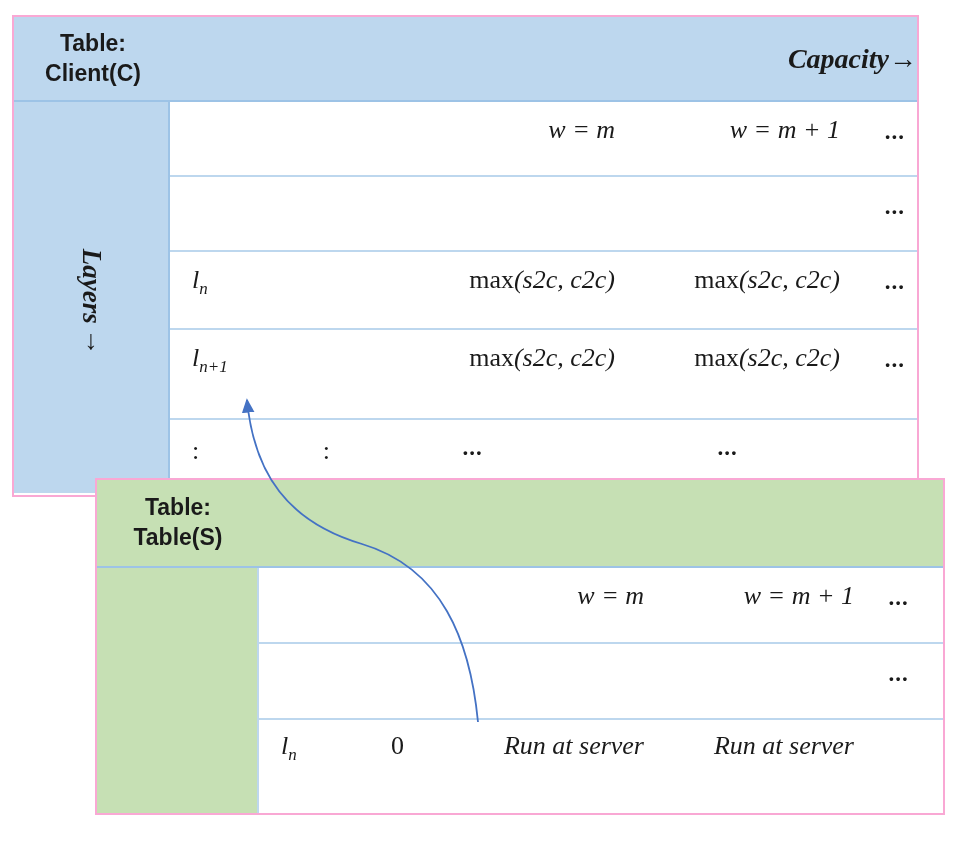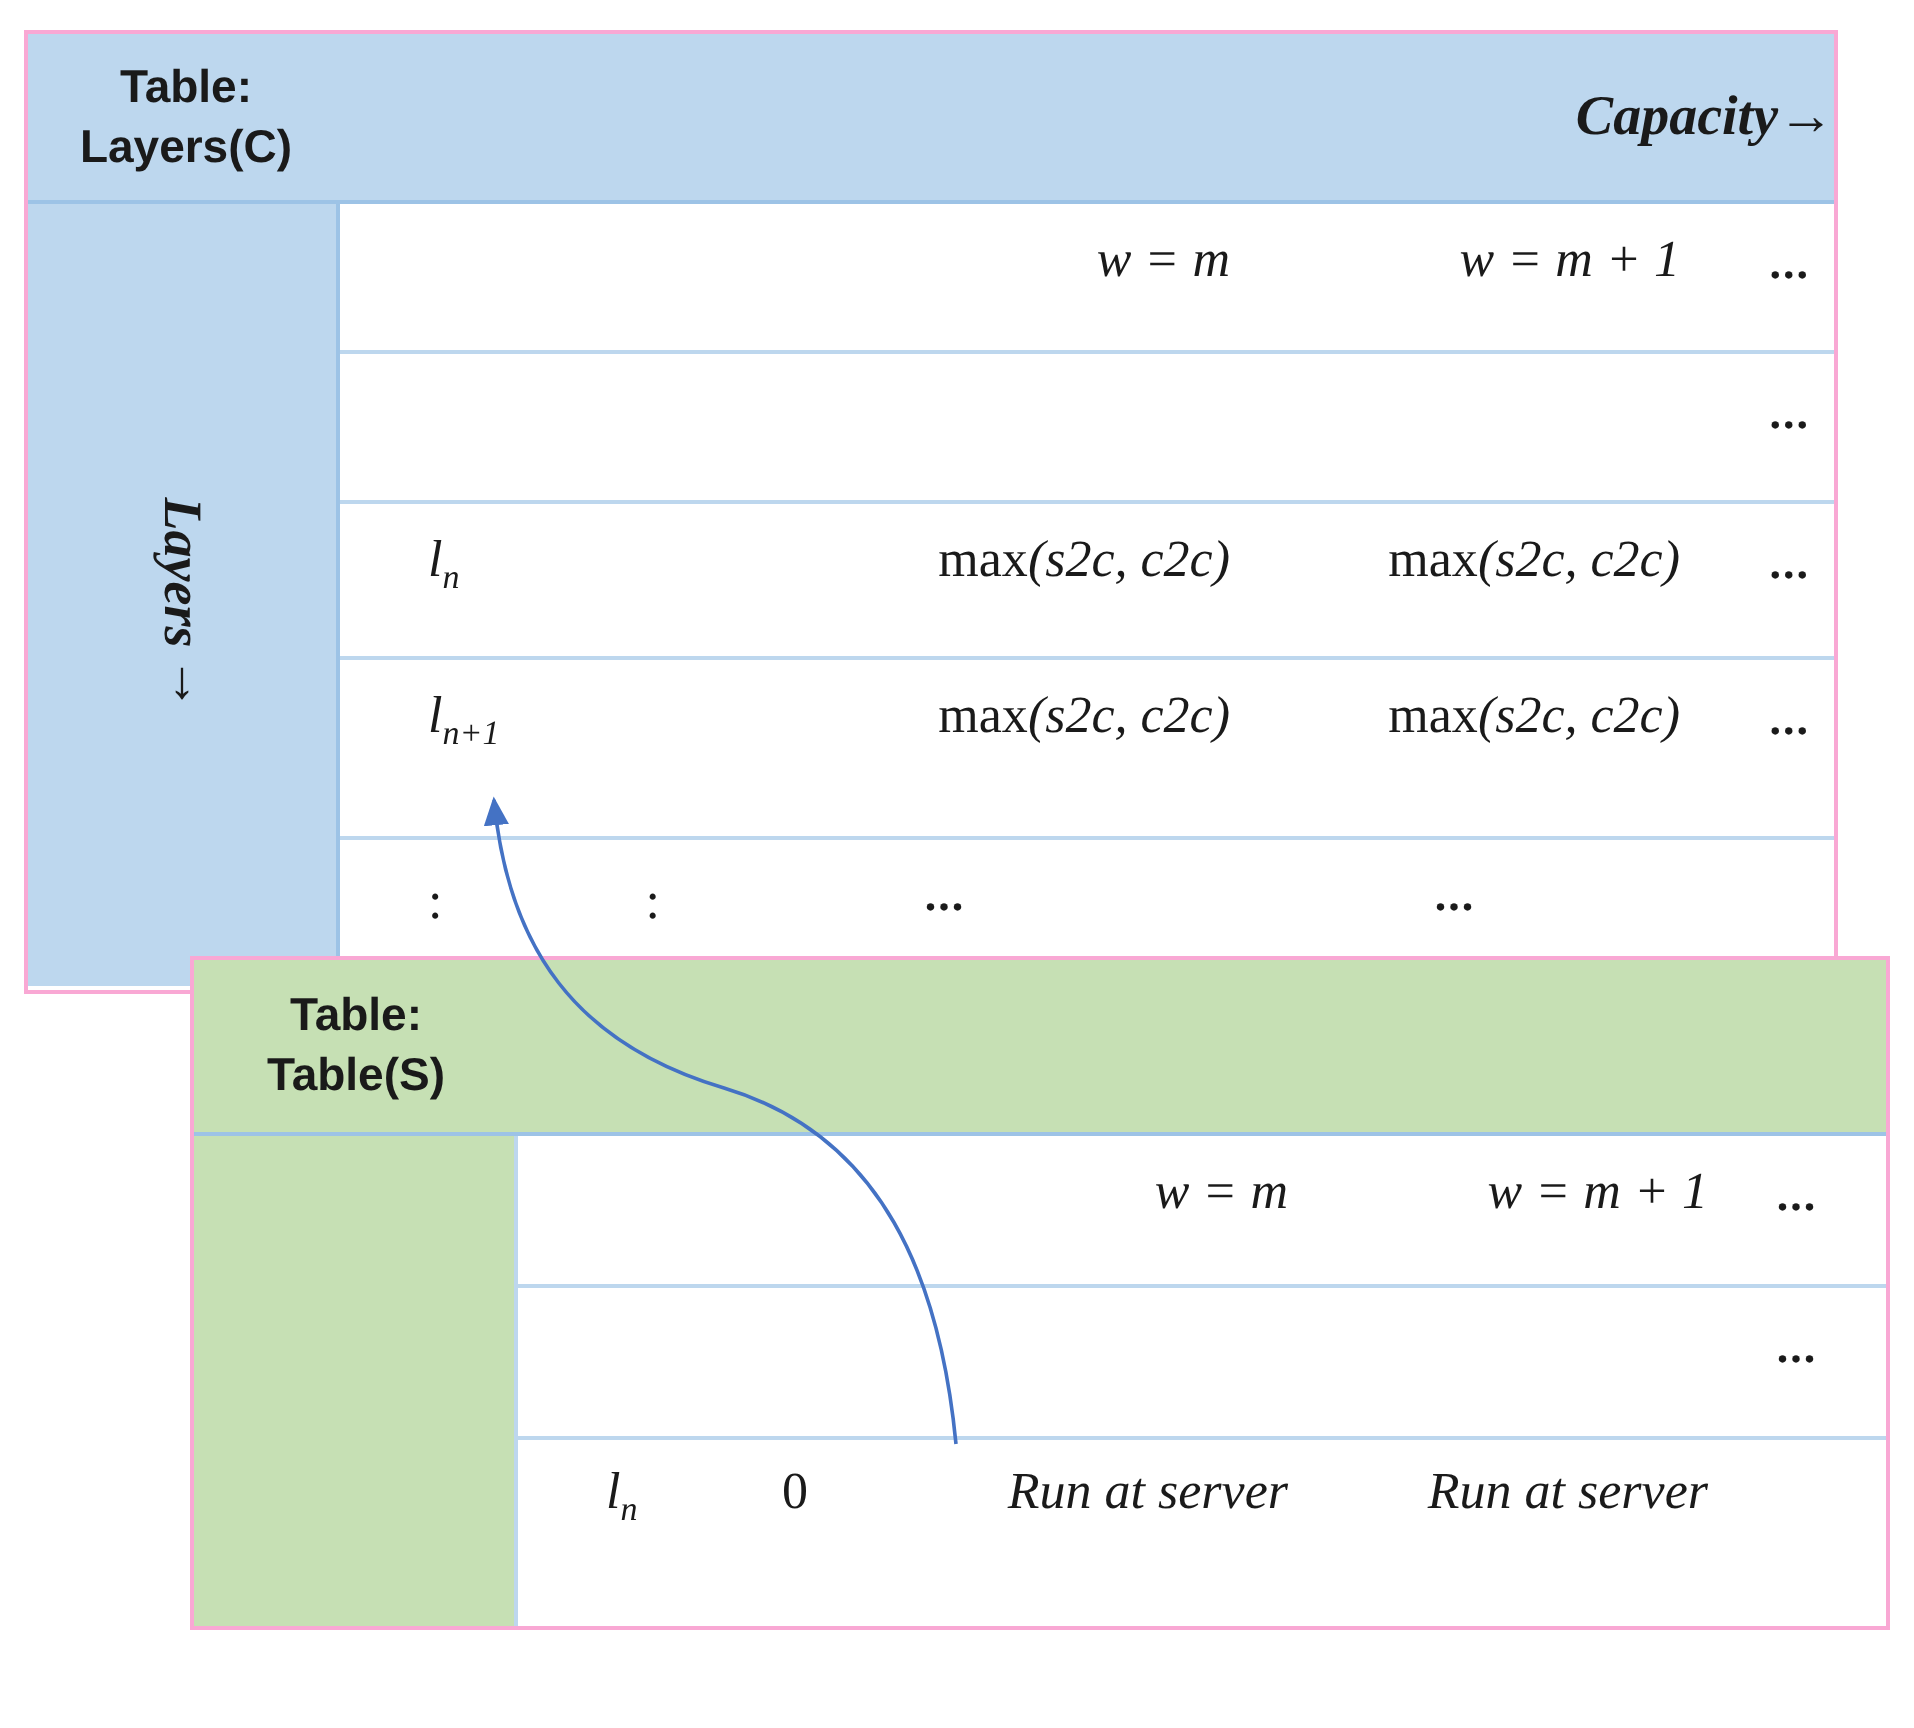--- a/index.html
+++ b/index.html
@@ -18,21 +18,21 @@
   .tbl-leftcol{position:relative;box-sizing:border-box;}
   .tbl-rows{flex:1;display:flex;flex-direction:column;}
   .tbl-row{display:grid;box-sizing:border-box;border-bottom:2px solid #BDD7EE;}
   .tbl-row:last-child{border-bottom:none;}
   
   .math{font-family:"Liberation Serif","DejaVu Serif",serif;font-style:italic;font-size:26px;line-height:1.2;}
   .math .fn{font-style:normal;}
   .upright{font-style:normal;}
   sub{font-size:17px;line-height:1;}
   .cell{padding-top:12px;}
-  .cell-label{padding-left:44px;}
+  .cell-label{padding-left:22px;}
   .cell-center{text-align:right;}
   .cell-dots{
     text-align:center;font-family:"Liberation Serif","DejaVu Serif",serif;font-style:normal;
     font-weight:700;font-size:23px;letter-spacing:1px;padding-top:17px;
   }
   .cell-dots-right{text-align:right;padding-right:12px;}
   
   .client-table{left:12px;top:15px;width:907px;height:482px;z-index:1;}
   .client-table .tbl-header{height:85px;background:#BDD7EE;}
   .client-table .tbl-title{width:158px;}
@@ -65,21 +65,21 @@
   
   .annotation-layer{position:absolute;left:0;top:0;width:957px;height:864px;z-index:3;pointer-events:none;}
 </style>
 </head>
 <body>
 
 <div class="dp-table client-table">
   <div class="tbl-header">
     <div class="tbl-title">
       <span>Table:</span>
-      <span>Layers(C)</span>
+      <span>Client(C)</span>
     </div>
     <div class="axis-capacity">
       <span>Capacity</span>
       <span class="arrow">→</span>
     </div>
   </div>
   <div class="tbl-body">
     <div class="tbl-leftcol">
       <div class="axis-layers">
         <span>Layers</span><span class="arrow">↓</span>

